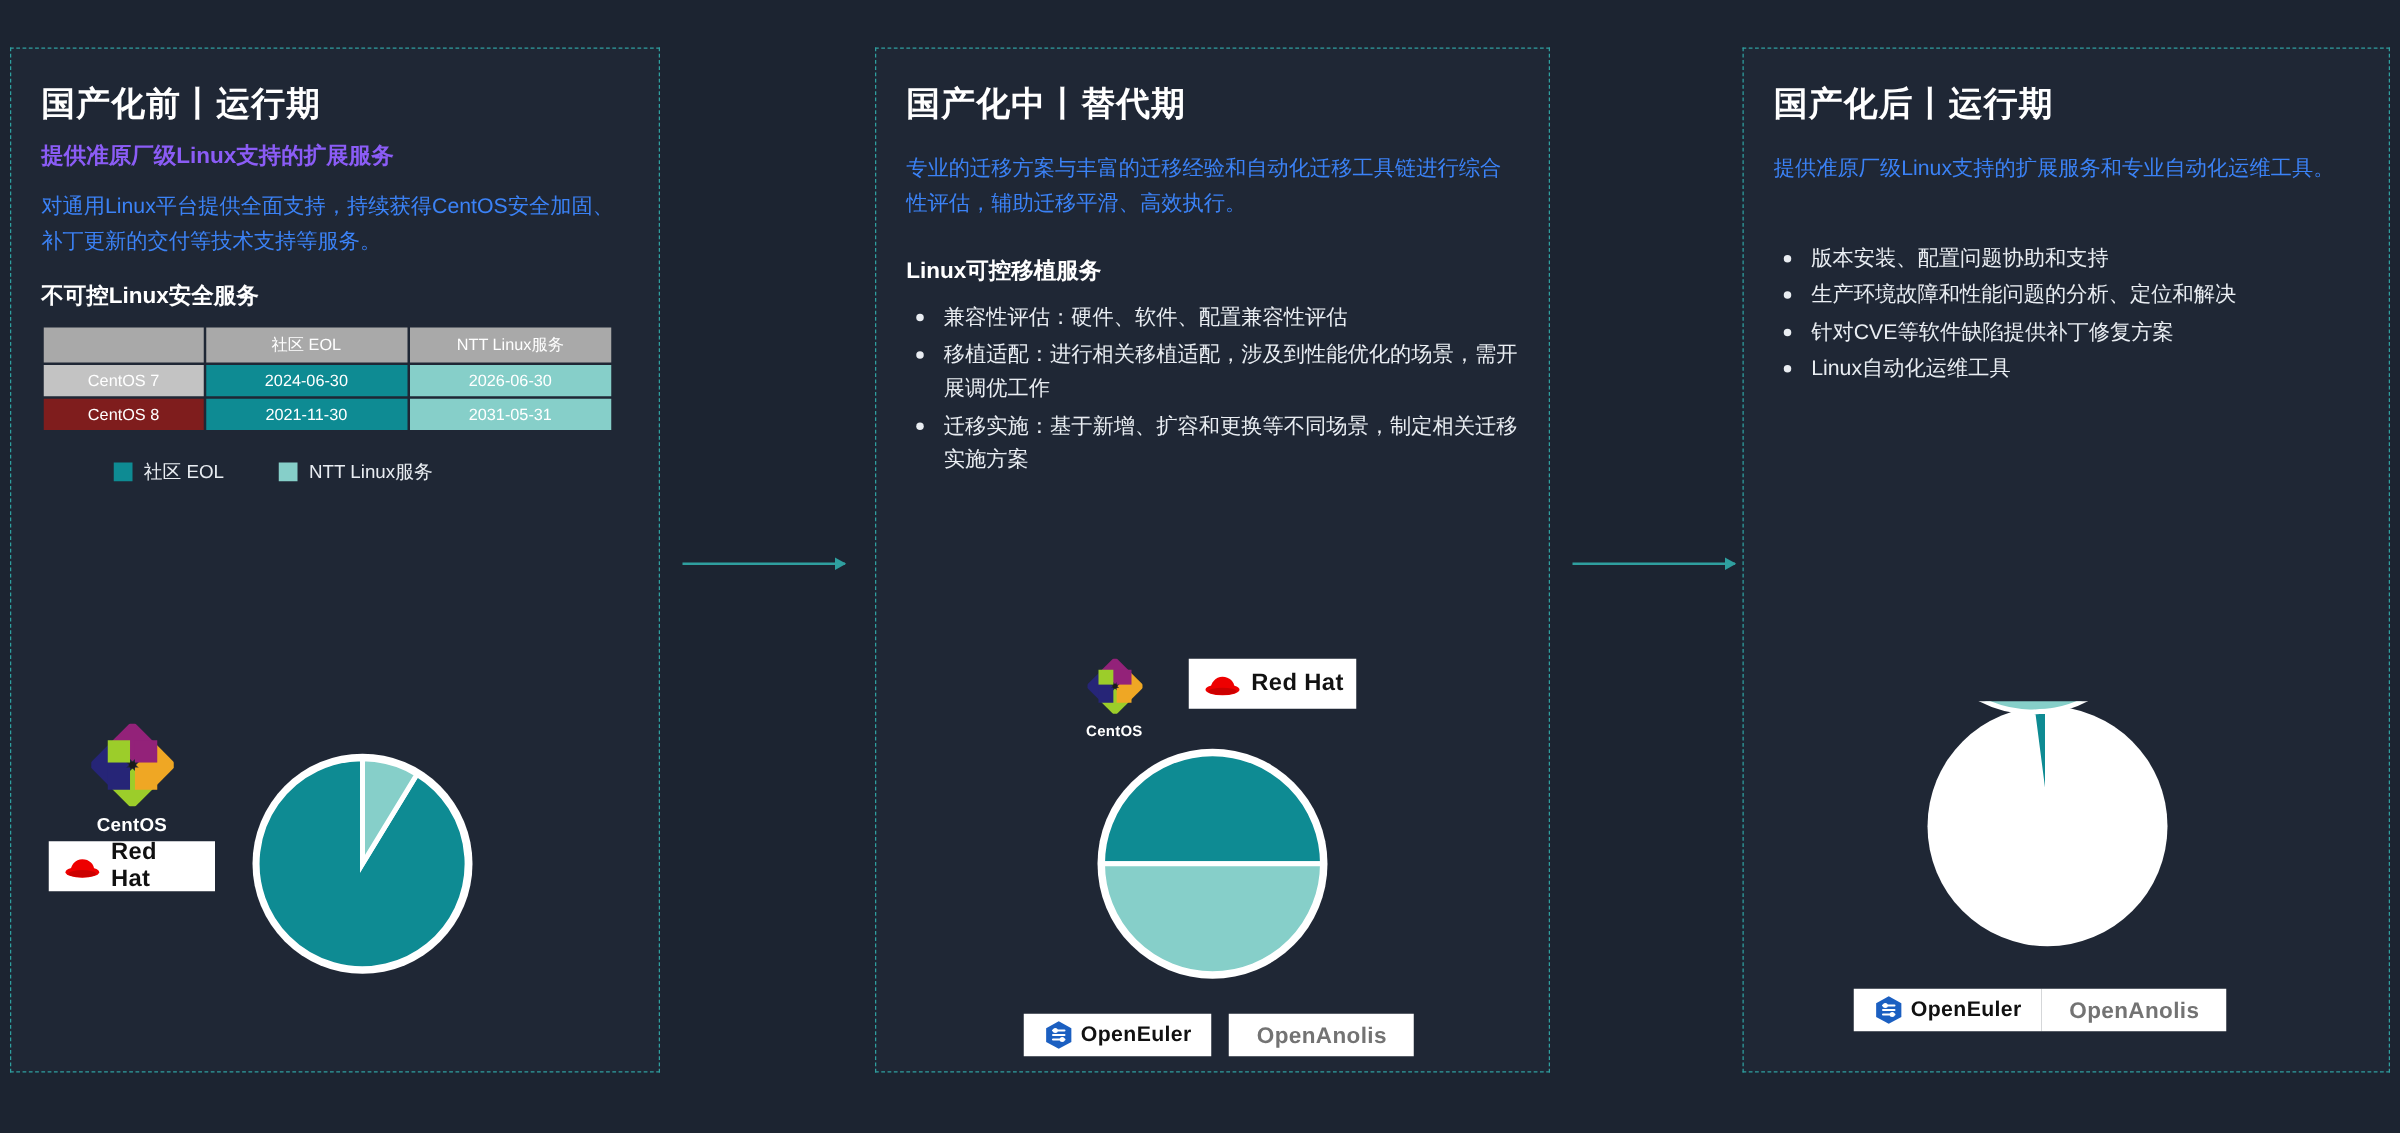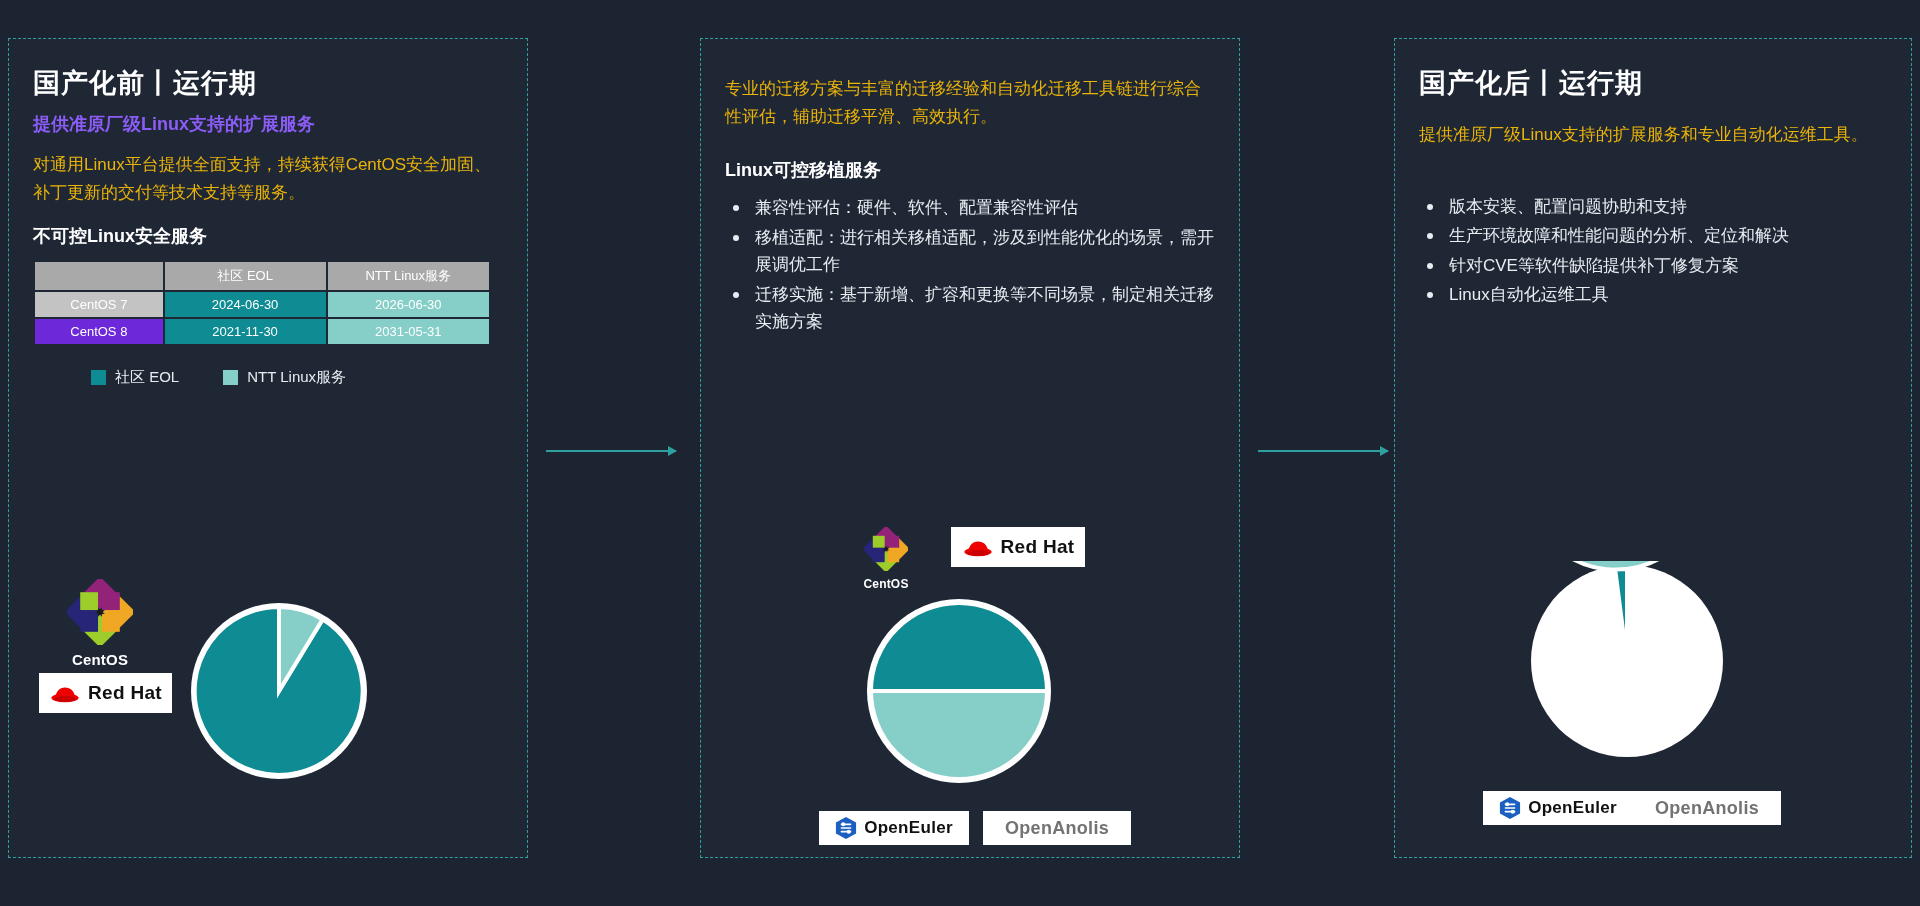--- a/index.html
+++ b/index.html
@@ -26,21 +26,21 @@
 
   .panel-title {
     font-size:27px; font-weight:bold; letter-spacing:1px;
     color:#ffffff; margin-bottom:10px; white-space:nowrap;
   }
   .panel-sub {
     font-size:18px; font-weight:bold; color:#8b5cf6;
     line-height:1.45; margin-bottom:14px;
   }
   .panel-body {
-    font-size:17px; color:#eab308; line-height:1.62; margin-bottom:18px;
+    font-size:17px; color:#3b82f6; line-height:1.62; margin-bottom:18px;
   }
   .section-head {
     font-size:18px; font-weight:bold; color:#ffffff; margin-bottom:12px;
   }
   .gap-sm { height:10px; }
   .gap-md { height:26px; }
 
   
   ul.bullets { list-style:none; }
   ul.bullets li {
@@ -84,21 +84,21 @@
 
   
   .arrow { position:absolute; height:2px; background:#2f9f9f; }
   .arrow::after {
     content:""; position:absolute; right:-1px; top:-4px;
     border-left:9px solid #2f9f9f;
     border-top:5px solid transparent;
     border-bottom:5px solid transparent;
   }
 
-  .abs { position:absolute; }
+  .abs { position:absolute;padding-left:11px; }
 </style>
 </head>
 <body>
 
 <div class="stage">
 
   <div class="panel" id="panel-1">
     <div class="panel-title">国产化前丨运行期</div>
     <div class="panel-sub">提供准原厂级Linux支持的扩展服务</div>
     <div class="panel-body">对通用Linux平台提供全面支持，持续获得CentOS安全加固、补丁更新的交付等技术支持等服务。</div>
@@ -112,21 +112,21 @@
           <th style="width:164px">NTT Linux服务</th>
         </tr>
       </thead>
       <tbody>
         <tr>
           <td class="rowlab" style="background:#c3c3c3">CentOS 7</td>
           <td class="c1">2024-06-30</td>
           <td class="c2">2026-06-30</td>
         </tr>
         <tr>
-          <td class="rowlab" style="background:#6d28d9">CentOS 8</td>
+          <td class="rowlab" style="background:#7f1d1d">CentOS 8</td>
           <td class="c1">2021-11-30</td>
           <td class="c2">2031-05-31</td>
         </tr>
       </tbody>
     </table>
 
     <div class="legend">
       <div class="legend-item">
         <span class="swatch" style="background:#0e8b93"></span>
         <span class="legend-text">社区 EOL</span>
@@ -170,20 +170,21 @@
         <circle cx="92" cy="92" r="88" fill="#ffffff"></circle>
 
         <path d="M92 92 L92 8 A84 84 0 1 0 135.6 20.4 Z" fill="#0e8b93" stroke="#ffffff" stroke-width="4"></path>
 
         <path d="M92 92 L135.6 20.4 A84 84 0 0 0 92 8 Z" fill="#86cfc9" stroke="#ffffff" stroke-width="4"></path>
       </svg>
     </div>
   </div>
 
   <div class="panel" id="panel-2">
+    <div class="panel-title">国产化中丨替代期</div>
     <div class="gap-sm"></div>
     <div class="panel-body">专业的迁移方案与丰富的迁移经验和自动化迁移工具链进行综合性评估，辅助迁移平滑、高效执行。</div>
     <div class="gap-sm"></div>
     <div class="section-head">Linux可控移植服务</div>
     <ul class="bullets">
       <li>兼容性评估：硬件、软件、配置兼容性评估</li>
       <li>移植适配：进行相关移植适配，涉及到性能优化的场景，需开展调优工作</li>
       <li>迁移实施：基于新增、扩容和更换等不同场景，制定相关迁移实施方案</li>
     </ul>
 

